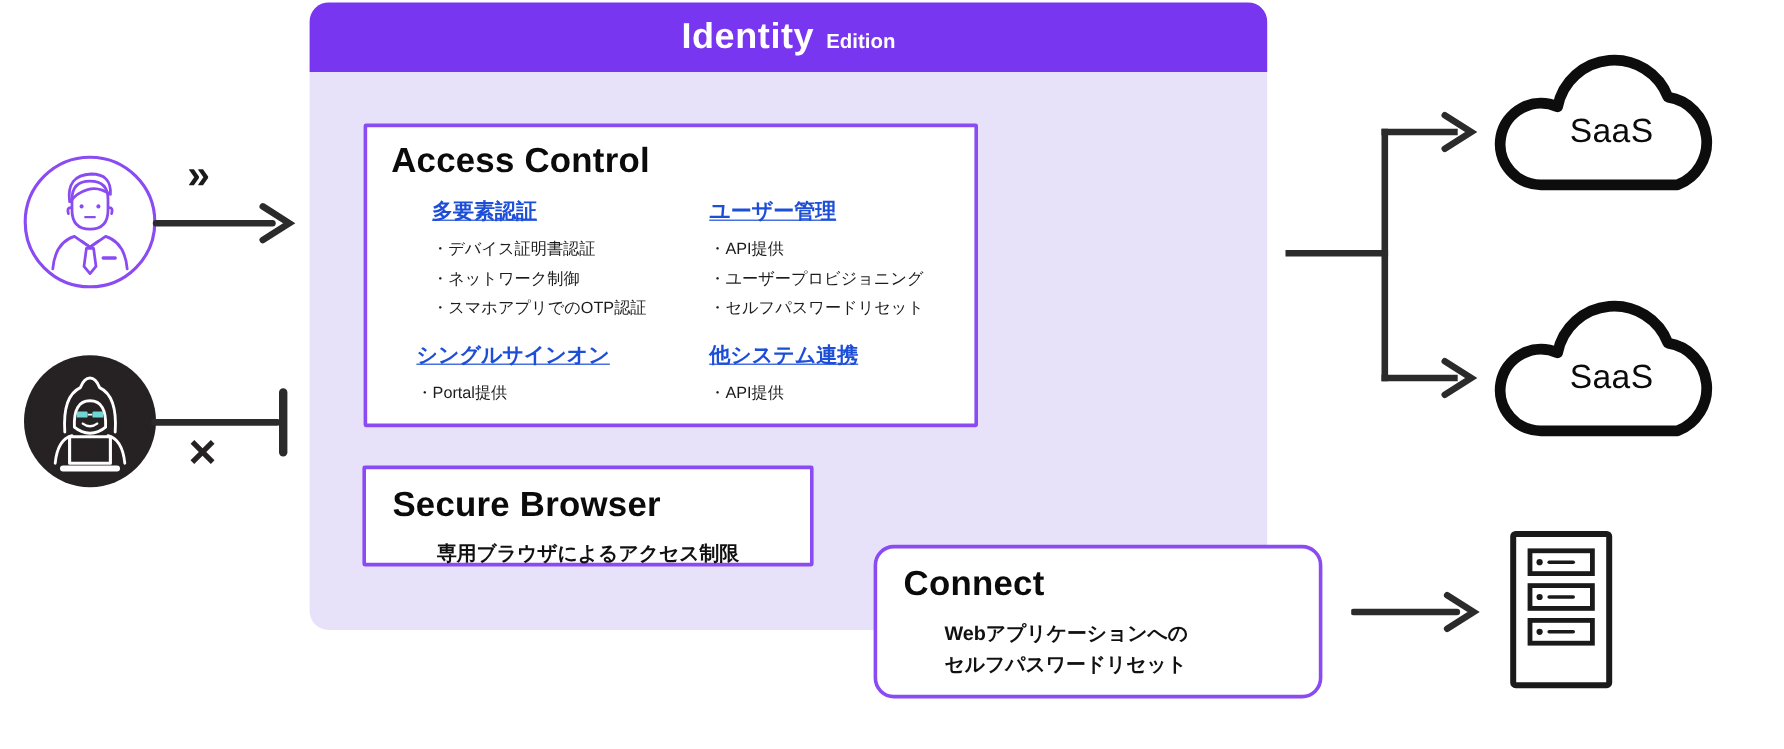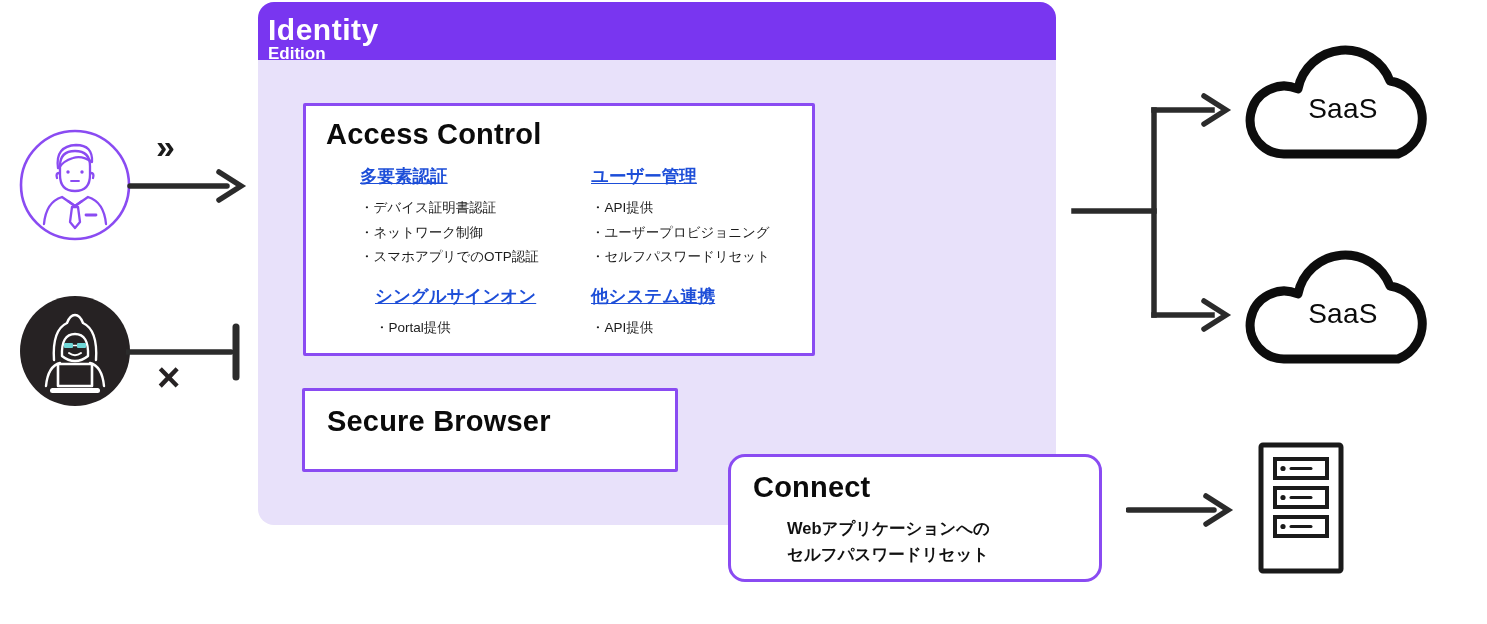--- a/index.html
+++ b/index.html
@@ -6,21 +6,21 @@
   #stage{
     position:relative;width:1487px;height:624px;background:#ffffff;overflow:hidden;
     font-family:"Liberation Sans", sans-serif;color:#0d0d0d;
   }
   .abs{position:absolute;}
 
   
   .panel-header{
     left:258px;top:2px;width:798px;height:58px;background:#7936F0;
     border-radius:16px 16px 0 0;display:flex;justify-content:center;
-    align-items:baseline;padding-top:14px;box-sizing:border-box;color:#fff;flex-direction:column;
+    align-items:baseline;padding-top:14px;box-sizing:border-box;color:#fff;
   }
   .panel-title{font-size:30px;font-weight:700;line-height:1;letter-spacing:.5px;}
   .panel-edition{font-size:17px;font-weight:600;line-height:1;margin-left:10px;}
   .panel-body{
     left:258px;top:60px;width:798px;height:465px;background:#E8E1FA;
     border-radius:0 0 16px 16px;
   }
 
   
   .feature-box{background:#fff;border:3px solid #8A4BF2;border-radius:2px;box-sizing:border-box;}
@@ -69,33 +69,34 @@
       <div class="jp-item">・スマホアプリでのOTP認証</div>
     </div>
 
     <div class="ac-col" style="left:285px;top:60px;">
       <div class="jp-heading">ユーザー管理</div>
       <div class="jp-item">・API提供</div>
       <div class="jp-item">・ユーザープロビジョニング</div>
       <div class="jp-item">・セルフパスワードリセット</div>
     </div>
 
-    <div class="ac-col" style="left:69px;top:180px;">
+    <div class="ac-col" style="left:41px;top:180px;">
       <div class="jp-heading">シングルサインオン</div>
       <div class="jp-item">・Portal提供</div>
     </div>
 
     <div class="ac-col" style="left:285px;top:180px;">
       <div class="jp-heading">他システム連携</div>
       <div class="jp-item">・API提供</div>
     </div>
   </div>
 
   <div class="abs feature-box" id="secure-browser-box">
     <div class="box-title" style="left:22px;top:16px;">Secure Browser</div>
+    <div class="jp-desc" style="position:absolute;left:0;top:58px;width:100%;text-align:center;">専用ブラウザによるアクセス制限</div>
   </div>
 
   <div class="abs feature-box" id="connect-box">
     <div class="box-title" style="left:22px;top:16px;">Connect</div>
     <div class="jp-desc" style="position:absolute;left:56px;top:58px;">
       <div>Webアプリケーションへの</div>
       <div>セルフパスワードリセット</div>
     </div>
   </div>
 

